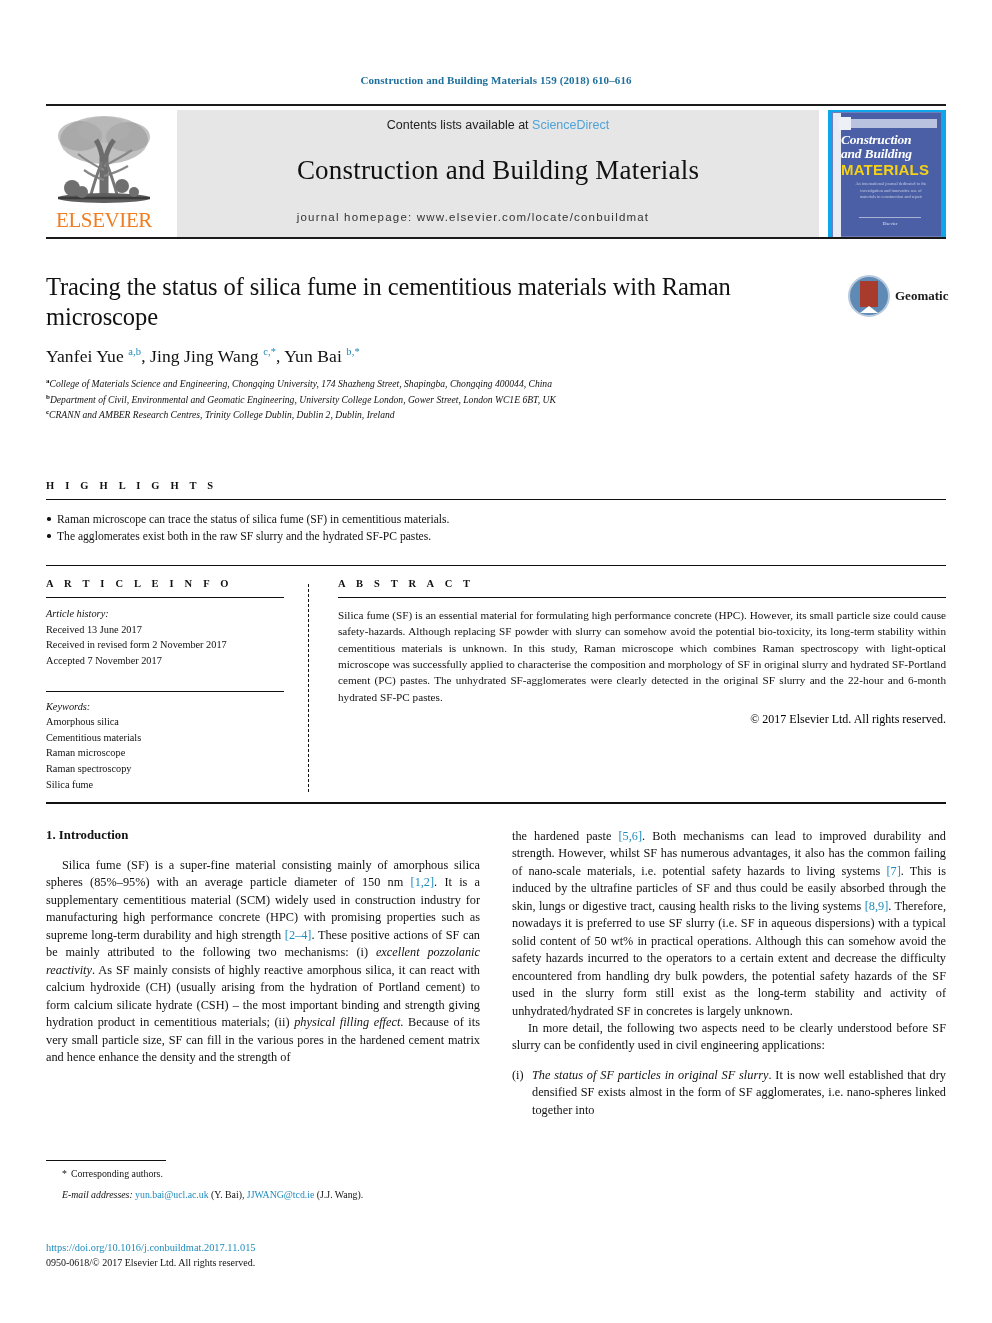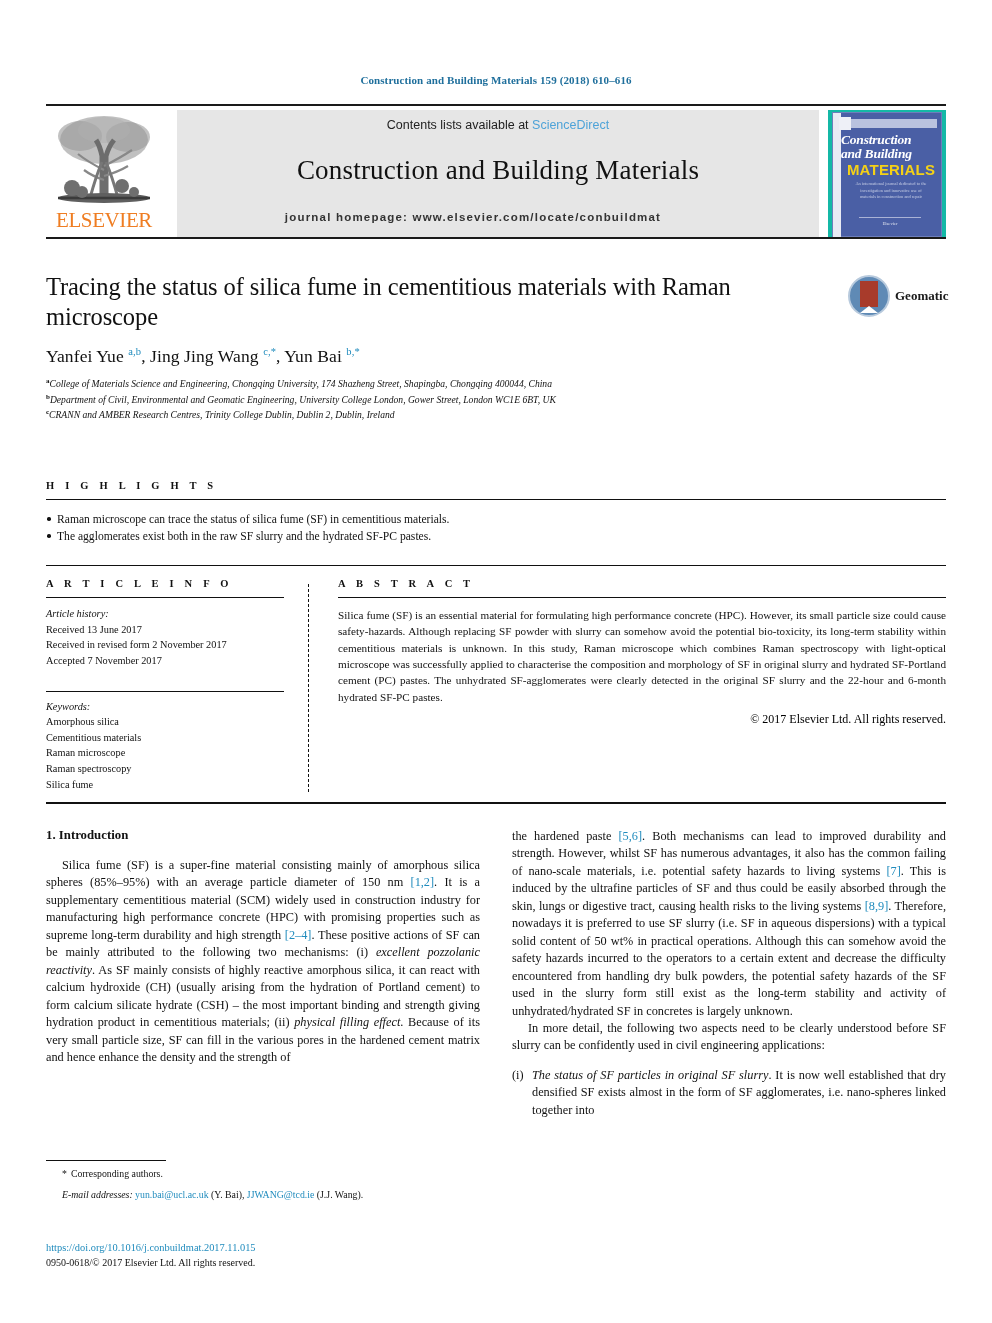--- a/index.html
+++ b/index.html
@@ -51,44 +51,42 @@
   .cl-line .sd { color:#4ea3d8; }
   .jtitle {
     position:absolute; left:0; top:45px; width:642px; text-align:center;
     font-family:"Liberation Serif", serif; font-size:27px; color:#111;
     letter-spacing:.2px;
   }
   .jhome {
     position:absolute; left:0; top:101px; width:592px; text-align:center;
     font-family:"Liberation Sans", sans-serif; font-size:11.5px; color:#333;
     letter-spacing:1.2px;
-    font-weight:bold;
   }
   .cover {
     position:absolute; left:782px; top:6px; width:118px; height:129px;
-    background:#14b8a6;
+    background:#0ea5e9;
   }
   .cover .inner {
     position:absolute; left:4px; top:2px; width:110px; height:125px;
     background:#4a5fa5; border:1px solid #6d7ebb;
   }
   .cover .topbar { position:absolute; left:10px; top:6px; width:94px; height:9px; background:#b9c2df; }
   .cover .elsq { position:absolute; left:6px; top:4px; width:12px; height:13px; background:#eef0f7; }
   .cover .c1, .cover .c2 {
     position:absolute; left:8px; width:100px; color:#fff;
     font-family:"Liberation Serif", serif; font-style:italic; font-weight:bold;
     font-size:13.5px; letter-spacing:-.2px;
   }
   .cover .c1 { top:19px; }
   .cover .c2 { top:33px; }
   .cover .c3 {
     position:absolute; left:8px; top:48px; width:100px; color:#f4d117;
     font-family:"Liberation Sans", sans-serif; font-weight:bold; font-size:15px;
     letter-spacing:.2px;
-    text-align:center;
   }
   .cover .blurb {
     position:absolute; left:20px; top:68px; width:76px; text-align:center;
     color:#c8cfe6; font-size:4.4px; line-height:1.5;
     font-family:"Liberation Serif", serif;
   }
   .cover .footline { position:absolute; left:26px; top:104px; width:62px; height:1px; background:#aab3d6; }
   .cover .foottxt { position:absolute; left:14px; top:108px; width:86px; text-align:center; font-size:4.6px; color:#dfe3f0; }
   .cover .spine { position:absolute; left:0; top:0; width:8px; height:125px; background:#e9ebf4; }
   .masthead .rule-bot {

